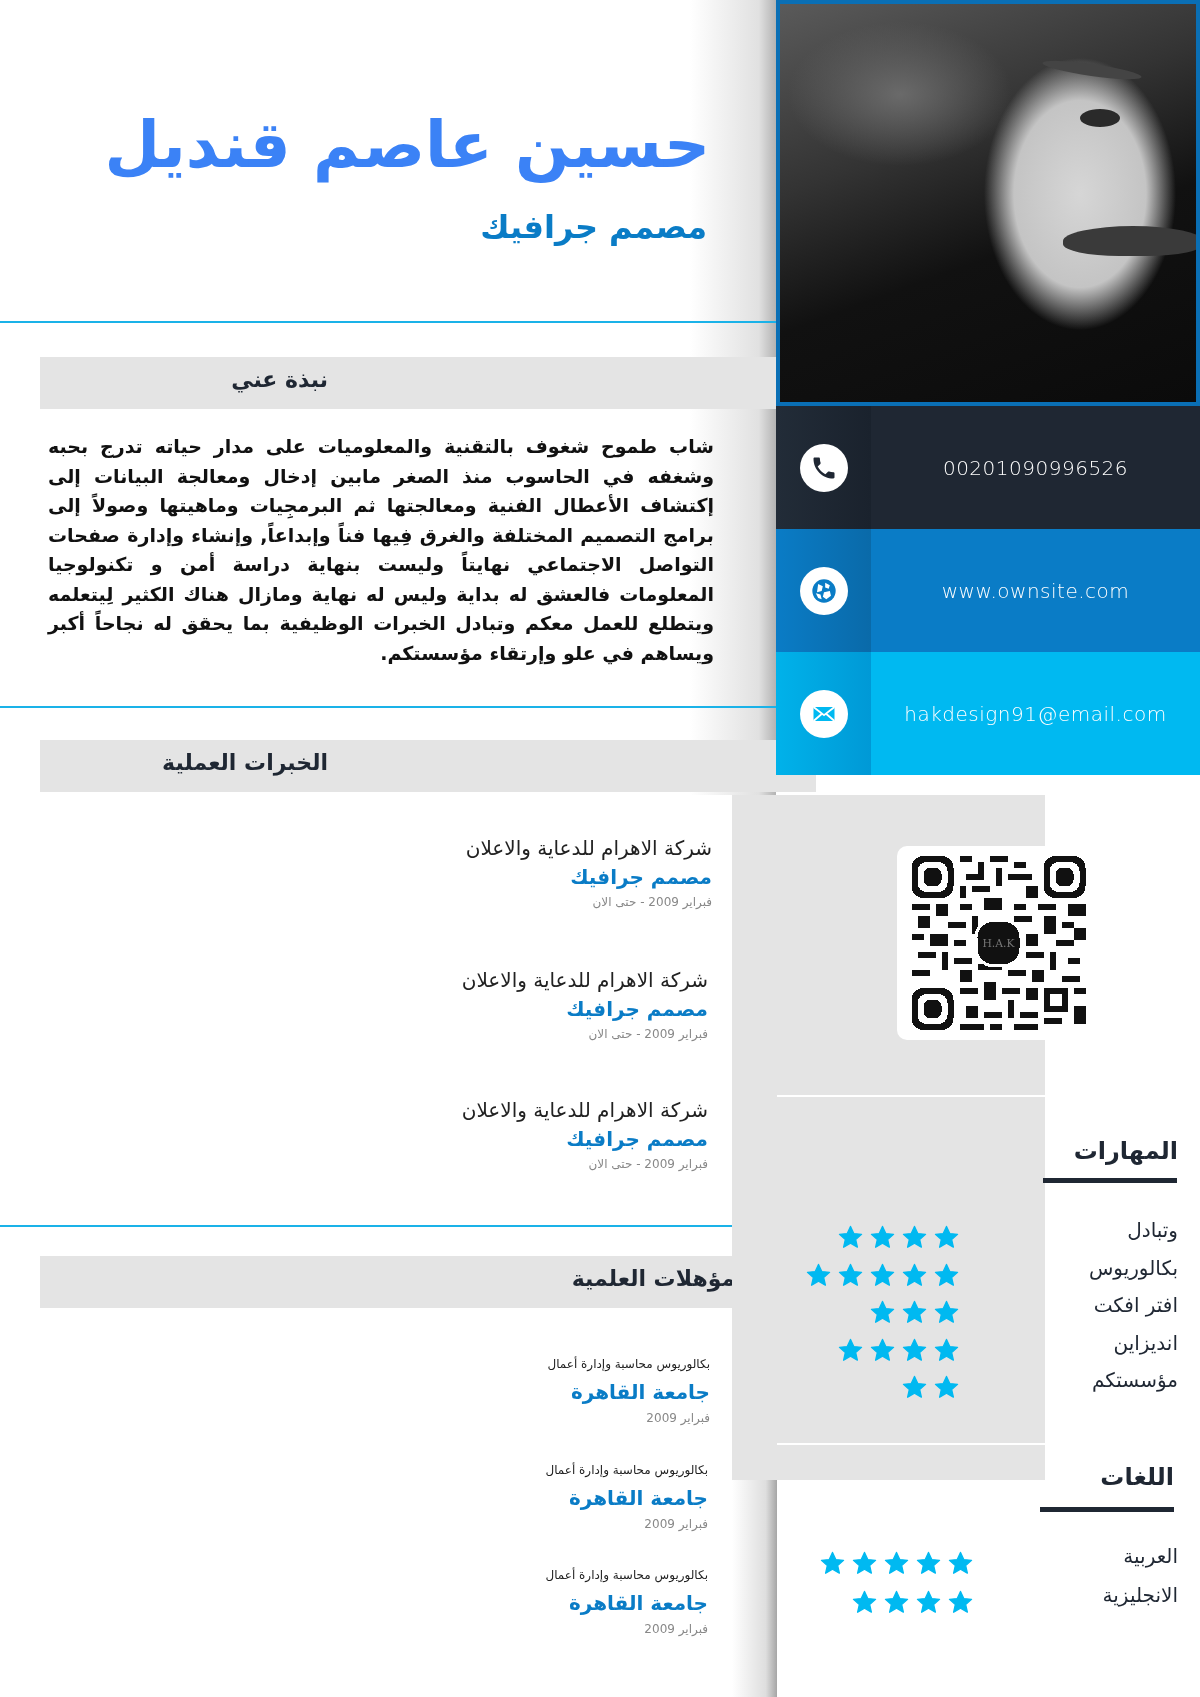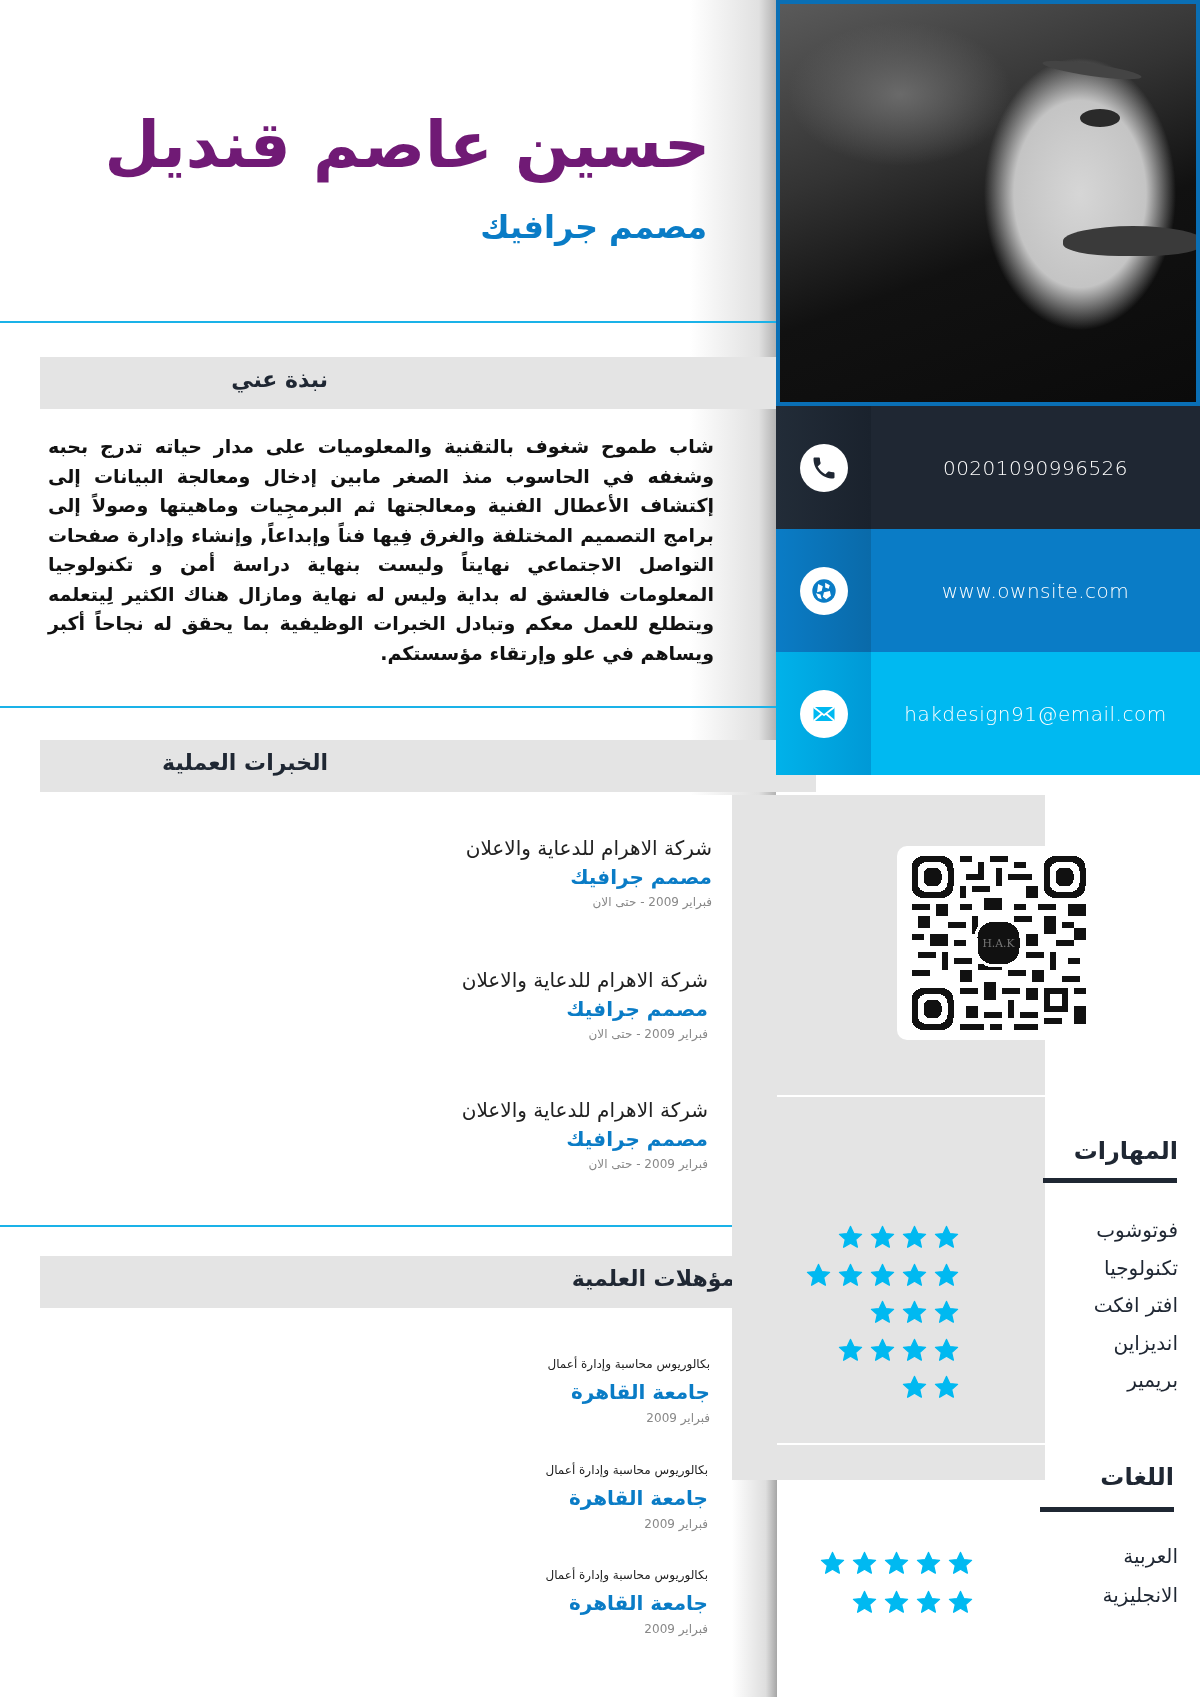--- a/index.html
+++ b/index.html
@@ -11,21 +11,21 @@
     .shadow-strip-top {
       position: absolute; left: 690px; top: 0; width: 86px; height: 795px;
       background: linear-gradient(to right, rgba(255,255,255,0) 0%, rgba(200,200,200,0.55) 80%, rgba(160,160,160,0.8) 100%);
     }
     .shadow-strip-bottom {
       position: absolute; left: 732px; top: 795px; width: 45px; height: 902px;
       background: linear-gradient(to right, rgba(255,255,255,0) 0%, rgba(200,200,200,0.6) 75%, rgba(150,150,150,0.85) 100%);
     }
 
     
-    .name { position: absolute; right: 490px; top: 108px; font-size: 64px; font-weight: bold; color: #701a75; white-space: nowrap; }
+    .name { position: absolute; right: 490px; top: 108px; font-size: 64px; font-weight: bold; color: #3b82f6; white-space: nowrap; }
     .title { position: absolute; right: 493px; top: 208px; font-size: 32px; font-weight: bold; color: #0a7cc6; white-space: nowrap; }
 
     .hline { position: absolute; height: 2px; background: #1ab2e8; }
 
     .section-bar { position: absolute; left: 0; height: 52px; background: #e4e4e4; margin-left: 40px; }
     .section-title { position: absolute; right: 20px; top: 10px; font-size: 22px; font-weight: bold; color: #1f2733; white-space: nowrap; }
 
     .about-text { position: absolute; left: 48px; top: 432px; width: 666px; font-size: 19px; font-weight: bold; line-height: 29.5px; text-align: justify; text-align-last: right; color: #111; }
 
     
@@ -244,36 +244,36 @@
       <rect x="11" y="11" width="7" height="7" rx="2.6"></rect>
     </g>
     <text x="14.5" y="15.2" font-size="1.8" fill="#777" text-anchor="middle" font-family="DejaVu Serif, serif">H.A.K</text>
   </svg>
 </div>
 
 <div class="side-heading ar" style="right:22px; top:1137px;">المهارات</div>
 <div class="side-rule" style="left:1043px; top:1178px; width:134px;"></div>
 
 <div id="skills-list">
-    <div class="skill-name ar" style="top: 1218px;">فوتوشوب</div>
+    <div class="skill-name ar" style="top: 1218px;">وتبادل</div>
     <div class="stars" style="top: 1224px; right: 240px;">
       <svg class="star" viewBox="0 0 24 24">
         <path d="M12 2.2l2.9 6.3 6.9.7-5.2 4.6 1.5 6.8L12 17.1l-6.1 3.5 1.5-6.8-5.2-4.6 6.9-.7z" fill="#00b9f1" stroke="#00b9f1" stroke-width="1.2" stroke-linejoin="round"></path>
       </svg>
       <svg class="star" viewBox="0 0 24 24">
         <path d="M12 2.2l2.9 6.3 6.9.7-5.2 4.6 1.5 6.8L12 17.1l-6.1 3.5 1.5-6.8-5.2-4.6 6.9-.7z" fill="#00b9f1" stroke="#00b9f1" stroke-width="1.2" stroke-linejoin="round"></path>
       </svg>
       <svg class="star" viewBox="0 0 24 24">
         <path d="M12 2.2l2.9 6.3 6.9.7-5.2 4.6 1.5 6.8L12 17.1l-6.1 3.5 1.5-6.8-5.2-4.6 6.9-.7z" fill="#00b9f1" stroke="#00b9f1" stroke-width="1.2" stroke-linejoin="round"></path>
       </svg>
       <svg class="star" viewBox="0 0 24 24">
         <path d="M12 2.2l2.9 6.3 6.9.7-5.2 4.6 1.5 6.8L12 17.1l-6.1 3.5 1.5-6.8-5.2-4.6 6.9-.7z" fill="#00b9f1" stroke="#00b9f1" stroke-width="1.2" stroke-linejoin="round"></path>
       </svg>
     </div>
-    <div class="skill-name ar" style="top: 1255.5px;">تكنولوجيا</div>
+    <div class="skill-name ar" style="top: 1255.5px;">بكالوريوس</div>
     <div class="stars" style="top: 1261.5px; right: 240px;">
       <svg class="star" viewBox="0 0 24 24">
         <path d="M12 2.2l2.9 6.3 6.9.7-5.2 4.6 1.5 6.8L12 17.1l-6.1 3.5 1.5-6.8-5.2-4.6 6.9-.7z" fill="#00b9f1" stroke="#00b9f1" stroke-width="1.2" stroke-linejoin="round"></path>
       </svg>
       <svg class="star" viewBox="0 0 24 24">
         <path d="M12 2.2l2.9 6.3 6.9.7-5.2 4.6 1.5 6.8L12 17.1l-6.1 3.5 1.5-6.8-5.2-4.6 6.9-.7z" fill="#00b9f1" stroke="#00b9f1" stroke-width="1.2" stroke-linejoin="round"></path>
       </svg>
       <svg class="star" viewBox="0 0 24 24">
         <path d="M12 2.2l2.9 6.3 6.9.7-5.2 4.6 1.5 6.8L12 17.1l-6.1 3.5 1.5-6.8-5.2-4.6 6.9-.7z" fill="#00b9f1" stroke="#00b9f1" stroke-width="1.2" stroke-linejoin="round"></path>
       </svg>
@@ -304,21 +304,21 @@
       <svg class="star" viewBox="0 0 24 24">
         <path d="M12 2.2l2.9 6.3 6.9.7-5.2 4.6 1.5 6.8L12 17.1l-6.1 3.5 1.5-6.8-5.2-4.6 6.9-.7z" fill="#00b9f1" stroke="#00b9f1" stroke-width="1.2" stroke-linejoin="round"></path>
       </svg>
       <svg class="star" viewBox="0 0 24 24">
         <path d="M12 2.2l2.9 6.3 6.9.7-5.2 4.6 1.5 6.8L12 17.1l-6.1 3.5 1.5-6.8-5.2-4.6 6.9-.7z" fill="#00b9f1" stroke="#00b9f1" stroke-width="1.2" stroke-linejoin="round"></path>
       </svg>
       <svg class="star" viewBox="0 0 24 24">
         <path d="M12 2.2l2.9 6.3 6.9.7-5.2 4.6 1.5 6.8L12 17.1l-6.1 3.5 1.5-6.8-5.2-4.6 6.9-.7z" fill="#00b9f1" stroke="#00b9f1" stroke-width="1.2" stroke-linejoin="round"></path>
       </svg>
     </div>
-    <div class="skill-name ar" style="top: 1368px;">بريمير</div>
+    <div class="skill-name ar" style="top: 1368px;">مؤسستكم</div>
     <div class="stars" style="top: 1374px; right: 240px;">
       <svg class="star" viewBox="0 0 24 24">
         <path d="M12 2.2l2.9 6.3 6.9.7-5.2 4.6 1.5 6.8L12 17.1l-6.1 3.5 1.5-6.8-5.2-4.6 6.9-.7z" fill="#00b9f1" stroke="#00b9f1" stroke-width="1.2" stroke-linejoin="round"></path>
       </svg>
       <svg class="star" viewBox="0 0 24 24">
         <path d="M12 2.2l2.9 6.3 6.9.7-5.2 4.6 1.5 6.8L12 17.1l-6.1 3.5 1.5-6.8-5.2-4.6 6.9-.7z" fill="#00b9f1" stroke="#00b9f1" stroke-width="1.2" stroke-linejoin="round"></path>
       </svg>
     </div>
   </div>
 

